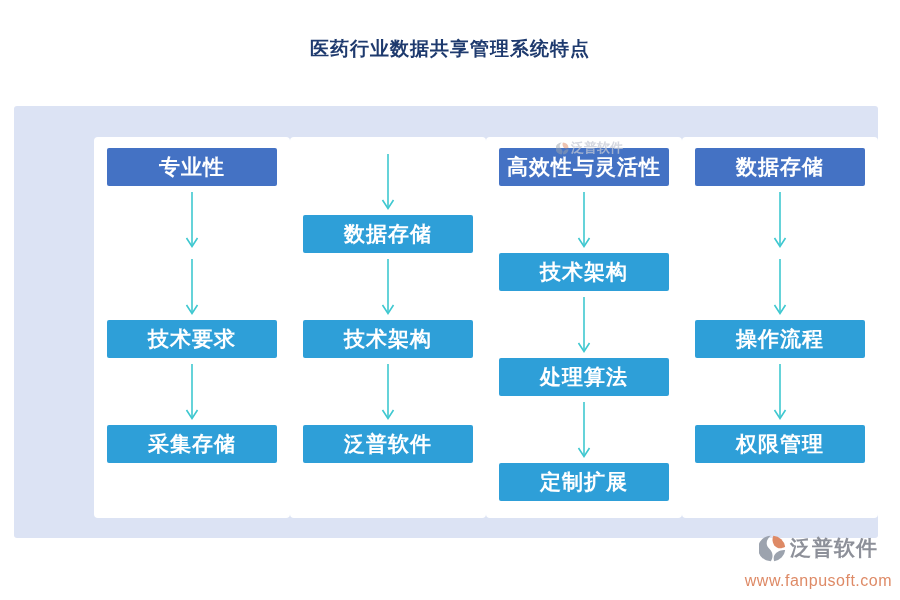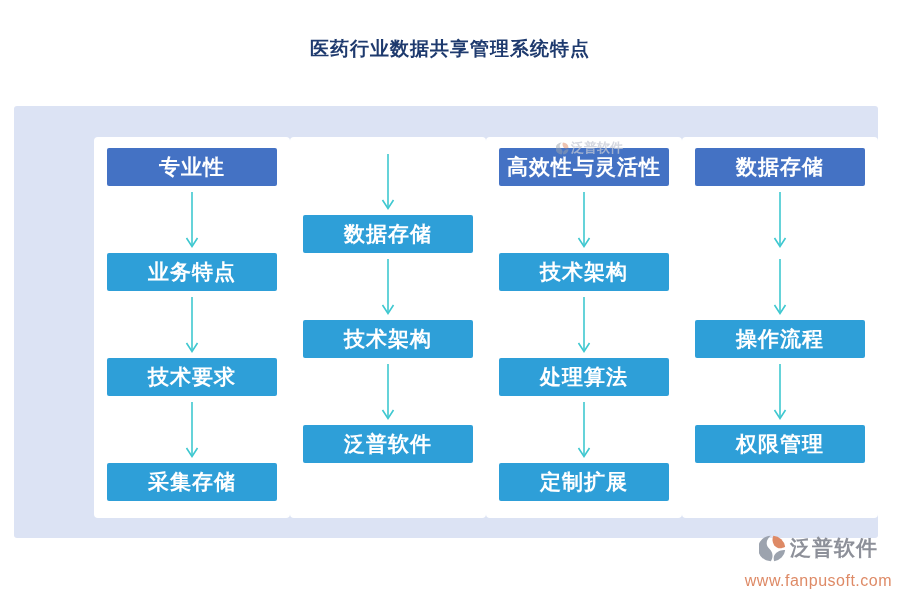--- a/index.html
+++ b/index.html
@@ -113,21 +113,20 @@
 <div class="panel">
 
   <div class="card">
     <div class="box header">专业性</div>
     <div class="arrow">
         <svg width="14" height="58" viewBox="0 0 14 58">
           <line x1="7" y1="1" x2="7" y2="55"></line>
           <polyline points="1.5,47 7,55.5 12.5,47"></polyline>
         </svg>
       </div>
-    <div class="box item">业务特点</div>
     <div class="arrow">
         <svg width="14" height="58" viewBox="0 0 14 58">
           <line x1="7" y1="1" x2="7" y2="55"></line>
           <polyline points="1.5,47 7,55.5 12.5,47"></polyline>
         </svg>
       </div>
     <div class="box item">技术要求</div>
     <div class="arrow">
         <svg width="14" height="58" viewBox="0 0 14 58">
           <line x1="7" y1="1" x2="7" y2="55"></line>

